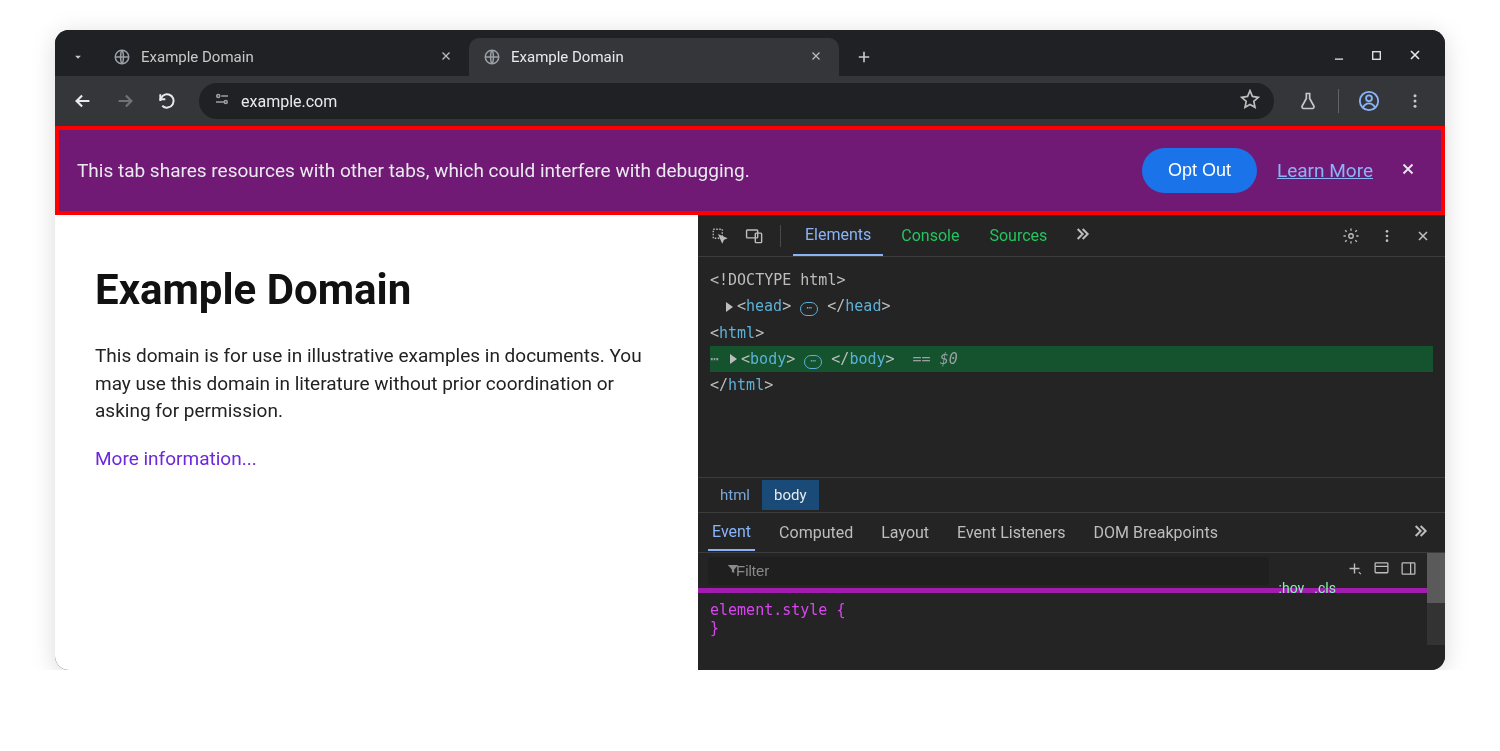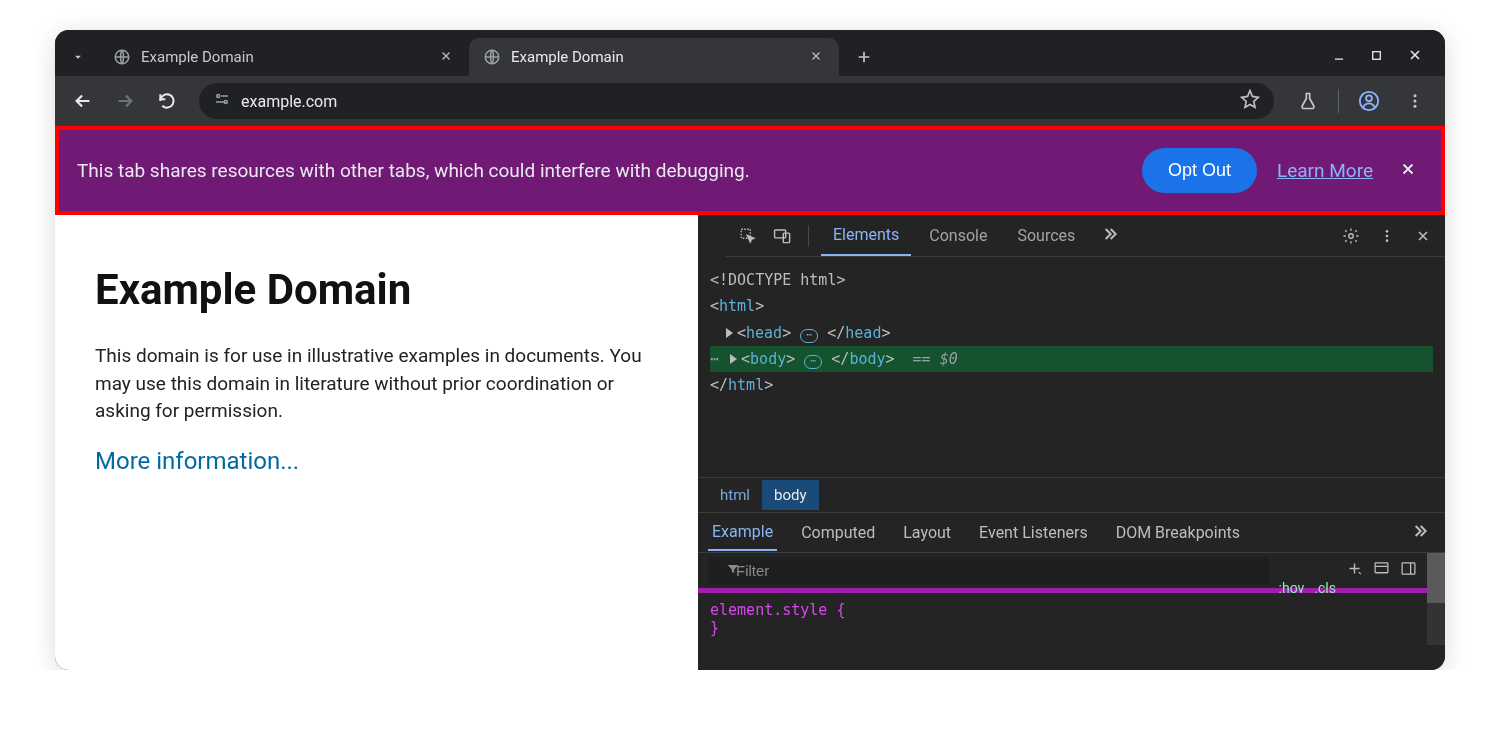--- a/index.html
+++ b/index.html
@@ -97,40 +97,39 @@
 .infobar-close { color:#e8eaed; cursor:pointer; padding:6px; }
 
 .content-row { display:flex; height:455px; }
 .page-pane {
   width:643px;
   background:#fff;
   padding: 40px 40px;
 }
 .page-pane h1 { font-size:42px; font-weight:700; color:#111; margin:10px 0 28px 0; }
 .page-pane p { font-size:19px; color:#222; line-height:1.45; margin-bottom:22px; }
-.page-link { color:#0369a1; font-size:24px; cursor:pointer; }
+.page-link { color:#6d28d9; font-size:19px; cursor:pointer; }
 
 .devtools {
   flex:1;
   background:#242424;
   display:flex;
   flex-direction:column;
   color:#e8eaed;
 }
 .dt-tabs {
   display:flex; align-items:center;
   height:42px;
   border-bottom:1px solid #3c3c3c;
   padding:0 8px;
   gap:6px;
-  margin-left:28px;
 }
 .dt-icon { width:28px; height:28px; display:flex; align-items:center; justify-content:center; color:#bdbdbd; cursor:pointer; }
 .dt-divider { width:1px; height:22px; background:#4a4a4a; margin:0 6px; }
-.dt-tab { padding:10px 12px; color:#a3a3a3; font-size:16px; cursor:pointer; }
+.dt-tab { padding:10px 12px; color:#22c55e; font-size:16px; cursor:pointer; }
 .dt-tab.active { color:#8ab4f8; border-bottom:2px solid #8ab4f8; }
 .dt-more { color:#bdbdbd; padding:6px; cursor:pointer; }
 .dt-rightctrls { margin-left:auto; display:flex; gap:8px; }
 
 .dom-panel { padding:10px 12px; font-family:Menlo, Consolas, monospace; font-size:15px; line-height:1.75; flex:0 0 220px; overflow:auto; }
 .tag-bracket { color:#bdbdbd; }
 .tag-name { color:#5db0d7; }
 .doctype { color:#bdbdbd; }
 .ellipsis-badge {
   display:inline-flex; align-items:center; justify-content:center;
@@ -340,33 +339,33 @@
           <span class="dt-icon">
             <svg width="16" height="16" viewBox="0 0 24 24" stroke="currentColor" stroke-width="2.4">
                 <path d="M6 6l12 12M18 6L6 18"></path>
               </svg>
           </span>
         </div>
       </div>
 
       <div class="dom-panel">
         <div><span class="doctype">&lt;!DOCTYPE html&gt;</span></div>
+        <div style="padding-left:16px;"><span class="arrow-tri"></span><span class="tag-bracket">&lt;</span><span class="tag-name">head</span><span class="tag-bracket">&gt;</span> <span class="ellipsis-badge">⋯</span> <span class="tag-bracket">&lt;/</span><span class="tag-name">head</span><span class="tag-bracket">&gt;</span></div>
         <div><span class="tag-bracket">&lt;</span><span class="tag-name">html</span><span class="tag-bracket">&gt;</span></div>
-        <div style="padding-left:16px;"><span class="arrow-tri"></span><span class="tag-bracket">&lt;</span><span class="tag-name">head</span><span class="tag-bracket">&gt;</span> <span class="ellipsis-badge">⋯</span> <span class="tag-bracket">&lt;/</span><span class="tag-name">head</span><span class="tag-bracket">&gt;</span></div>
         <div class="line-hl" style="padding-left:0;"><span class="line-prefix">⋯</span> <span class="arrow-tri" style="margin-left:2px;"></span><span class="tag-bracket">&lt;</span><span class="tag-name">body</span><span class="tag-bracket">&gt;</span> <span class="ellipsis-badge">⋯</span> <span class="tag-bracket">&lt;/</span><span class="tag-name">body</span><span class="tag-bracket">&gt;</span>&nbsp;&nbsp;<span class="sel-hint">== $0</span></div>
         <div><span class="tag-bracket">&lt;/</span><span class="tag-name">html</span><span class="tag-bracket">&gt;</span></div>
       </div>
 
       <div class="breadcrumb">
         <span class="bc-item">html</span>
         <span class="bc-item active">body</span>
       </div>
 
       <div class="styles-tabs">
-        <span class="st-tab active">Example</span>
+        <span class="st-tab active">Event</span>
         <span class="st-tab">Computed</span>
         <span class="st-tab">Layout</span>
         <span class="st-tab">Event Listeners</span>
         <span class="st-tab">DOM Breakpoints</span>
         <span class="dt-more" style="margin-left:auto;">
           <svg width="20" height="20" viewBox="0 0 24 24" stroke="currentColor" stroke-width="2.4" fill="none">
               <path d="M8 6l6 6-6 6M14 6l6 6-6 6"></path>
             </svg>
         </span>
       </div>

